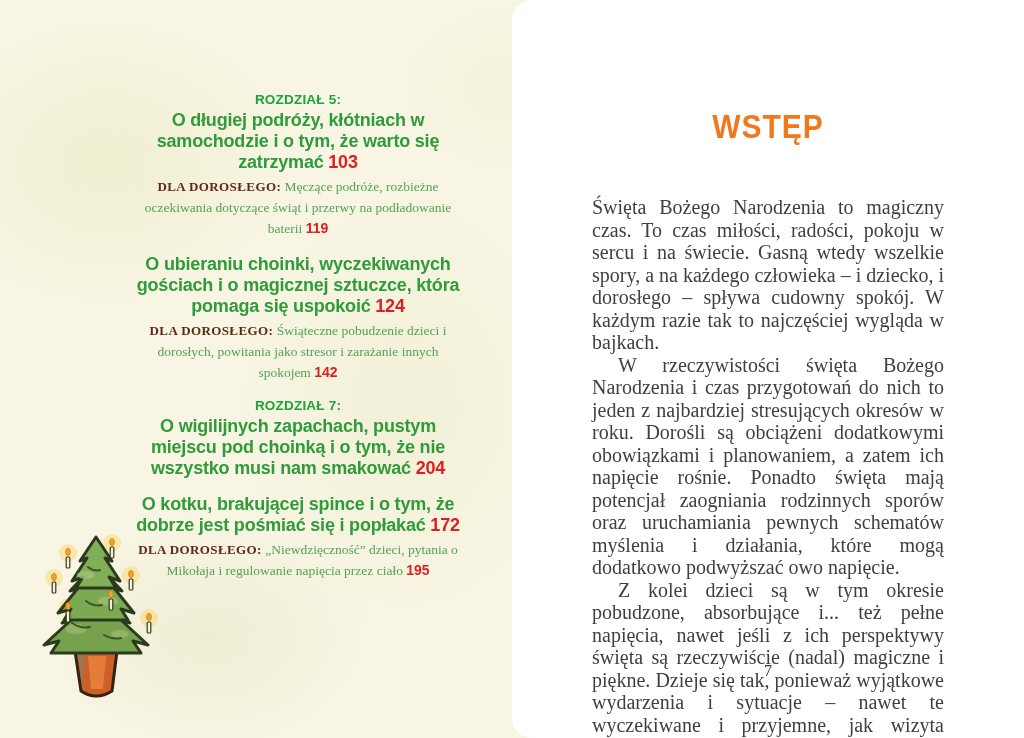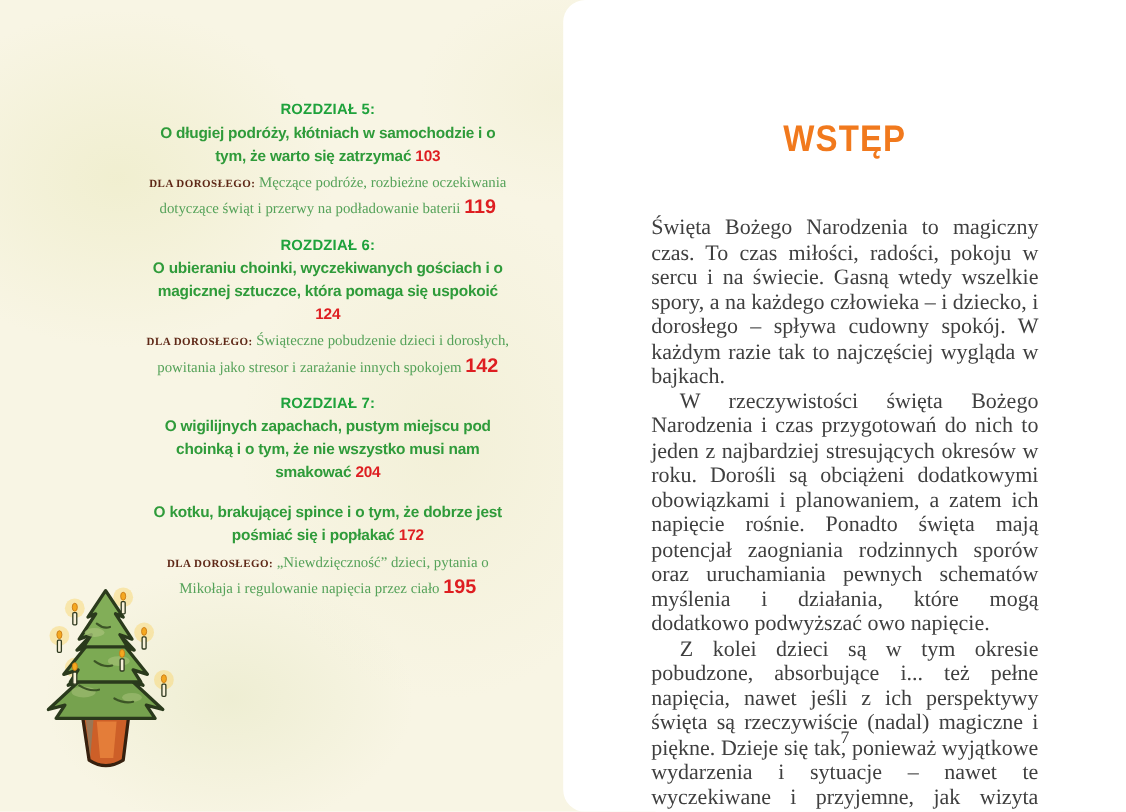--- a/index.html
+++ b/index.html
@@ -23,32 +23,32 @@
     position:absolute; top:92px; left:50%; transform:translateX(-50%);
     width:330px; text-align:center;
     font-family:"Liberation Sans", sans-serif;
   }
   .chapter { margin-bottom:15px; }
   .ch-heading {
     color:#1fa23c; font-weight:bold; font-size:13.5px; line-height:15px;
     letter-spacing:0.2px; margin-bottom:3px;
   }
   .ch-title {
-    color:#2f9b3a; font-weight:bold; font-size:14px; line-height:21px;
+    color:#2f9b3a; font-weight:bold; font-size:18px; line-height:21px;
     letter-spacing:-0.2px;
   }
   .pagenum { color:#de1e21; font-weight:bold; font-family:"Liberation Sans", sans-serif; }
   .ch-adult {
     font-family:"Liberation Serif", serif; color:#55a259;
     font-size:13.5px; line-height:21px; margin-top:3px;
   }
   .adult-label {
-    color:#5e2817; font-weight:bold; font-size:10px; letter-spacing:0.4px;
+    color:#5e2817; font-weight:bold; font-size:13px; letter-spacing:0.4px;
   }
-  .ch-adult .pagenum { font-size:18px; }
+  .ch-adult .pagenum { font-size:14px; }
 
   .tree-illustration { position:absolute; left:28px; top:531px; }
 
   
   .right-page {
     position:absolute; left:512px; top:0; width:468px; height:738px;
     background:#ffffff;
     border-radius:20px;
   }
   .wstep-heading {
@@ -77,21 +77,20 @@
 
   <div class="left-page">
     <div class="toc">
   <div class="chapter">
     <div class="ch-heading">ROZDZIAŁ 5:</div>
     <div class="ch-title"><span>O długiej podróży, kłótniach w samochodzie i o tym, że warto się zatrzymać</span> <span class="pagenum">103</span></div>
     <div class="ch-adult"><span class="adult-label">DLA DOROSŁEGO:</span> <span>Męczące podróże, rozbieżne oczekiwania dotyczące świąt i przerwy na podładowanie baterii</span> <span class="pagenum">119</span></div>
   </div>
 
   <div class="chapter">
-    <div class="ch-heading">ROZDZIAŁ 6:</div>
     <div class="ch-title"><span>O ubieraniu choinki, wyczekiwanych gościach i o magicznej sztuczce, która pomaga się uspokoić</span> <span class="pagenum">124</span></div>
     <div class="ch-adult"><span class="adult-label">DLA DOROSŁEGO:</span> <span>Świąteczne pobudzenie dzieci i dorosłych, powitania jako stresor i zarażanie innych spokojem</span> <span class="pagenum">142</span></div>
   </div>
 
   <div class="chapter">
     <div class="ch-heading">ROZDZIAŁ 7:</div>
     <div class="ch-title"><span>O wigilijnych zapachach, pustym miejscu pod choinką i o tym, że nie wszystko musi nam smakować</span> <span class="pagenum">204</span></div>
   </div>
 
   <div class="chapter">

